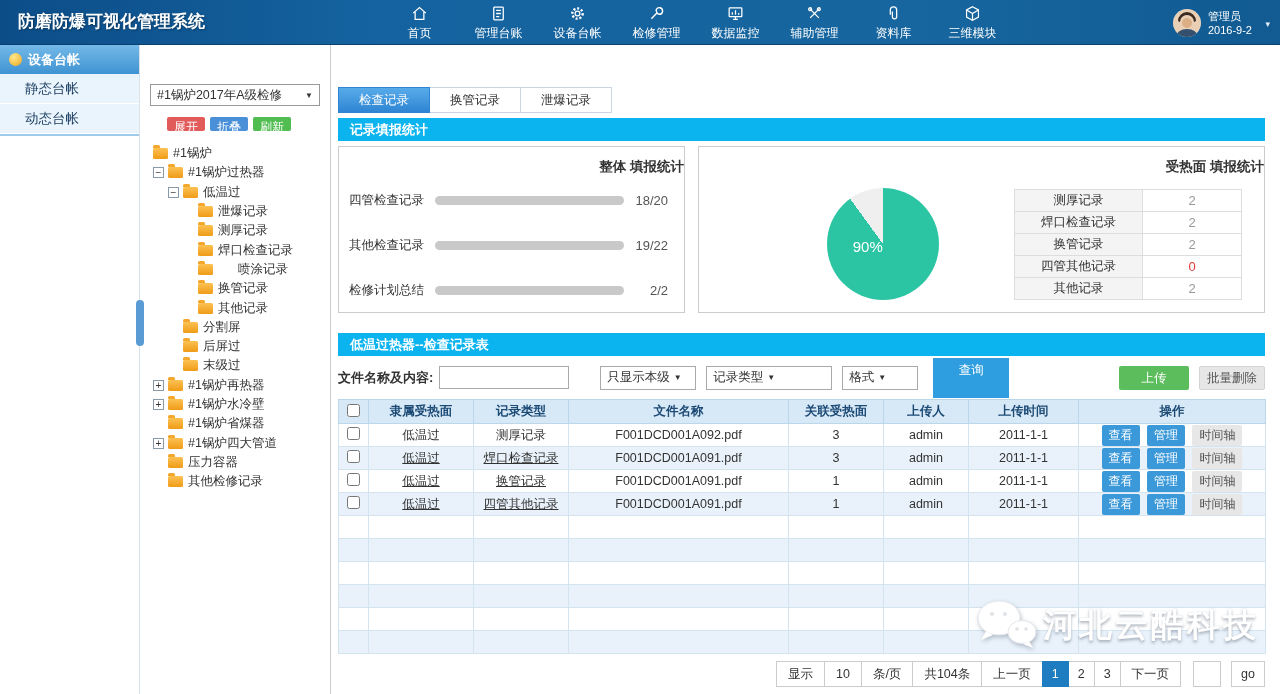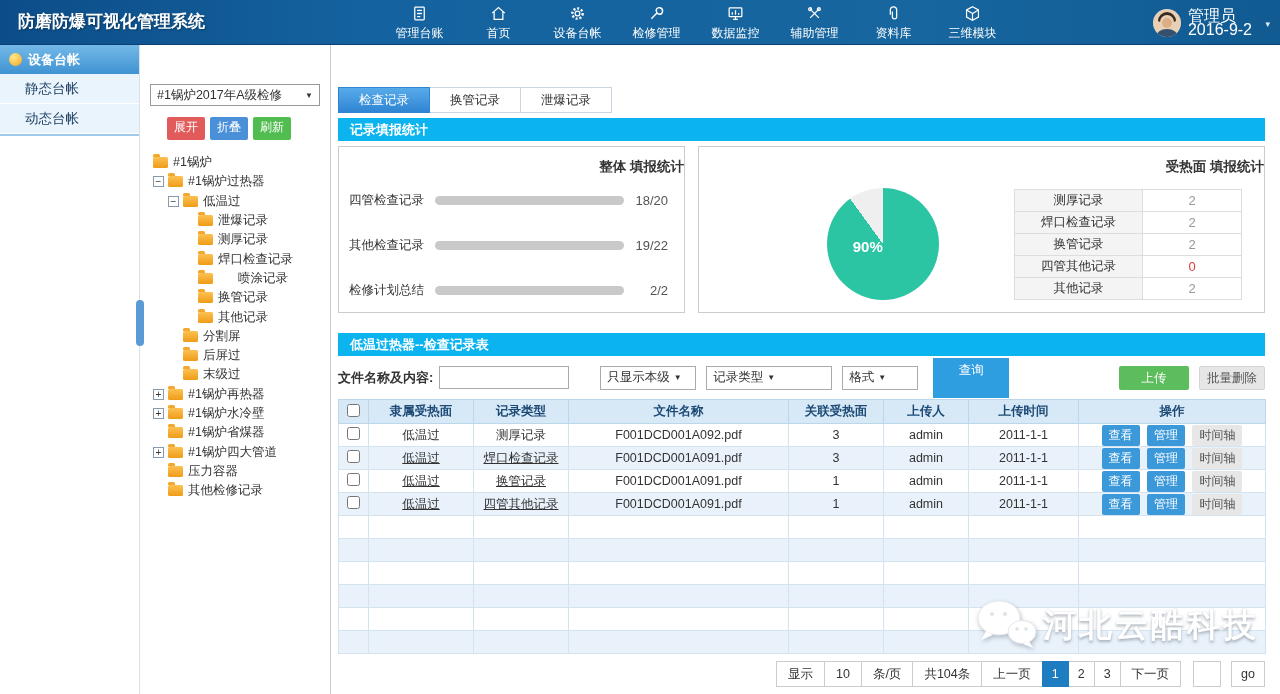--- a/index.html
+++ b/index.html
@@ -10,39 +10,39 @@
   .topbar{position:absolute;left:0;top:0;width:1280px;height:45px;
     background:linear-gradient(90deg,#0c4d88 0%,#14629f 28%,#17669f 72%,#115a92 100%);
     border-bottom:1px solid #0a3f6f}
   .app-title{position:absolute;left:18px;top:0;line-height:44px;font-size:17px;font-weight:bold;color:#fff;text-shadow:1px 1px 2px rgba(0,0,0,.35)}
   .nav{position:absolute;left:380px;top:0;height:45px;display:flex}
   .nav-item{width:79px;display:flex;flex-direction:column;align-items:center;justify-content:center;color:#fff;cursor:pointer}
   .nav-item svg{width:19px;height:19px;display:block}
   .nav-label{font-size:12px;margin-top:2px;white-space:nowrap}
   .user{position:absolute;right:28px;top:0;height:45px;display:flex;align-items:center;color:#fff}
   .avatar{width:28px;height:28px;border-radius:50%;overflow:hidden;flex:none;background:#9db8cf}
-  .user-text{margin-left:7px;font-size:16px;line-height:14px;white-space:nowrap}
+  .user-text{margin-left:7px;font-size:11px;line-height:14px;white-space:nowrap}
   .user-caret{position:absolute;right:10px;top:19px;color:#e3eefa;font-size:9px;cursor:pointer}
 
   
   .sidebar{position:absolute;left:0;top:45px;width:140px;bottom:0;background:#fff;border-right:1px solid #d9e2ea}
   .sidebar-header{height:29px;background:linear-gradient(180deg,#74b9e8,#3f93d2);color:#fff;display:flex;align-items:center;font-size:13px;font-weight:bold;cursor:pointer}
   .dot-icon{width:13px;height:13px;border-radius:50%;background:radial-gradient(circle at 35% 30%,#ffe98c,#f2a51e);margin:0 6px 0 9px;flex:none}
   .sidebar-group{border-bottom:2px solid #9ecbeb}
   .sidebar-item{height:30px;line-height:30px;padding-left:25px;background:#eaf4fc;border-bottom:1px solid #fff;color:#173a5e;font-size:13.5px;cursor:pointer}
 
   
   .treepanel{position:absolute;left:141px;top:45px;width:190px;bottom:0;background:#fff;border-right:1px solid #ccc}
   .scroll-thumb{position:absolute;left:-5px;top:255px;width:8px;height:46px;border-radius:4px;background:#5b9bd5}
   .dropdown{margin:39px 10px 0 9px;height:22px;border:1px solid #999;display:flex;align-items:center;padding:8px 6px;background:#fff;cursor:pointer}
   .dropdown .sel-text{flex:1;white-space:nowrap;overflow:hidden}
   .caret2{font-size:8px;color:#333;margin-left:4px}
   .caret2::after{content:"▼"}
   .tree-btns{margin:11px 0 0 26px;display:flex}
-  .btn-s{width:38px;height:23px;line-height:20px;text-align:center;color:#fff;font-size:12px;border-radius:2px;cursor:pointer;margin-right:5px}
+  .btn-s{width:38px;height:14px;line-height:20px;text-align:center;color:#fff;font-size:12px;border-radius:2px;cursor:pointer;margin-right:5px}
   .btn-expand{background:#e25b5b}.btn-collapse{background:#4a90d9}.btn-refresh{background:#51bd51}
   .tree{list-style:none;margin-top:13px;font-size:12.5px}
   .tree li{height:19.3px;display:flex;align-items:center;cursor:pointer;white-space:nowrap}
   .exp{width:11px;height:11px;border:1px solid #8899aa;line-height:9px;text-align:center;font-size:10px;color:#333;background:#fff;margin-right:4px;flex:none}
   .exp:empty{display:none}
   .folder-ic{width:15px;height:11px;background:linear-gradient(180deg,#fcc153,#ef9c17);border-radius:1.5px;margin-right:5px;position:relative;flex:none}
   .folder-ic::before{content:"";position:absolute;top:-3px;left:0;width:7px;height:3px;background:#f3a82d;border-radius:1.5px 1.5px 0 0}
 
   
   .main{position:absolute;left:338px;top:45px;width:927px;bottom:0}
@@ -58,21 +58,21 @@
   .panel-right{flex:1;display:flex;flex-direction:column}
   .panel-title{text-align:right;font-weight:bold;font-size:13.5px;margin-top:11px;color:#333}
   .bars{margin:2px 16px 0 10px}
   .bar-row{display:flex;align-items:center;height:45px}
   .bar-label{width:86px;flex:none}
   .bar-track{flex:1;height:9px;background:#c9c9c9;border-radius:5px}
   .bar-fill{height:9px;border-radius:5px}
   .bar-value{width:44px;text-align:right;font-size:13px;color:#555;flex:none}
   .pie-wrap{flex:1;display:flex;align-items:center}
   .pie{width:112px;height:112px;border-radius:50%;position:relative;margin-left:128px;flex:none}
-  .pie-label{position:absolute;left:23%;top:45%;color:#fff;font-weight:bold;font-size:15px}
+  .pie-label{position:absolute;left:23%;top:45%;color:#fff;font-weight:normal;font-size:15px}
   .heat-table{width:228px;border-collapse:collapse;margin-left:auto;margin-right:22px}
   .heat-table td{border:1px solid #ddd;height:22px;text-align:center}
   .heat-label{background:#f4f4f4;width:128px}
   .heat-value{color:#999;font-size:13px}
   .heat-value.red{color:#e23b3b}
 
   .filter{display:flex;align-items:center;height:43px}
   .filter-label{font-weight:bold;font-size:13px;white-space:nowrap}
   .filter-input{width:130px;height:23px;border:1px solid #aaa;margin-left:6px;padding:0 4px;font:inherit}
   .sel{height:24px;border:1px solid #aaa;display:flex;align-items:center;padding:0 6px;background:#fff;cursor:pointer}
@@ -108,33 +108,33 @@
 </head>
 <body>
 
 <div class="topbar">
   <div class="app-title">防磨防爆可视化管理系统</div>
 
   <div class="nav">
     <div class="nav-item">
       <span>
           <svg viewBox="0 0 24 24" fill="none" stroke="#fff" stroke-width="1.6">
+            <path d="M4 11.5 L12 4.5 L20 11.5 M6.5 10 V19.5 H17.5 V10"></path>
+          </svg>
+        </span>
+      <span class="nav-label">首页</span>
+    </div>
+    <div class="nav-item">
+      <span>
+          <svg viewBox="0 0 24 24" fill="none" stroke="#fff" stroke-width="1.6">
             <rect x="6" y="4" width="12" height="16" rx="1"></rect>
             <path d="M9 8h6M9 12h6M9 16h4"></path>
           </svg>
         </span>
       <span class="nav-label">管理台账</span>
-    </div>
-    <div class="nav-item">
-      <span>
-          <svg viewBox="0 0 24 24" fill="none" stroke="#fff" stroke-width="1.6">
-            <path d="M4 11.5 L12 4.5 L20 11.5 M6.5 10 V19.5 H17.5 V10"></path>
-          </svg>
-        </span>
-      <span class="nav-label">首页</span>
     </div>
     <div class="nav-item">
       <span>
           <svg viewBox="0 0 24 24" fill="none" stroke="#fff">
             <circle cx="12" cy="12" r="3" stroke-width="1.6"></circle>
             <circle cx="12" cy="12" r="6.5" stroke-width="3" stroke-dasharray="2.6 2.3"></circle>
           </svg>
         </span>
       <span class="nav-label">设备台帐</span>
     </div>

